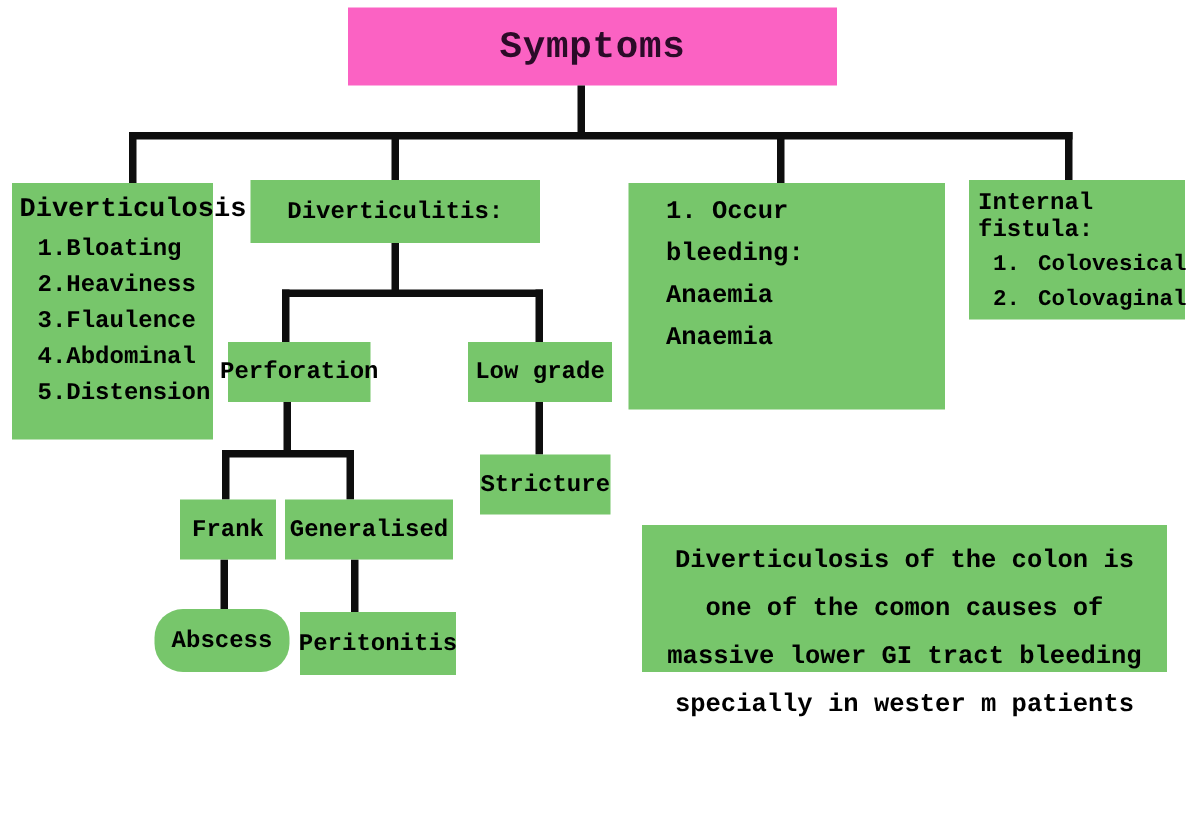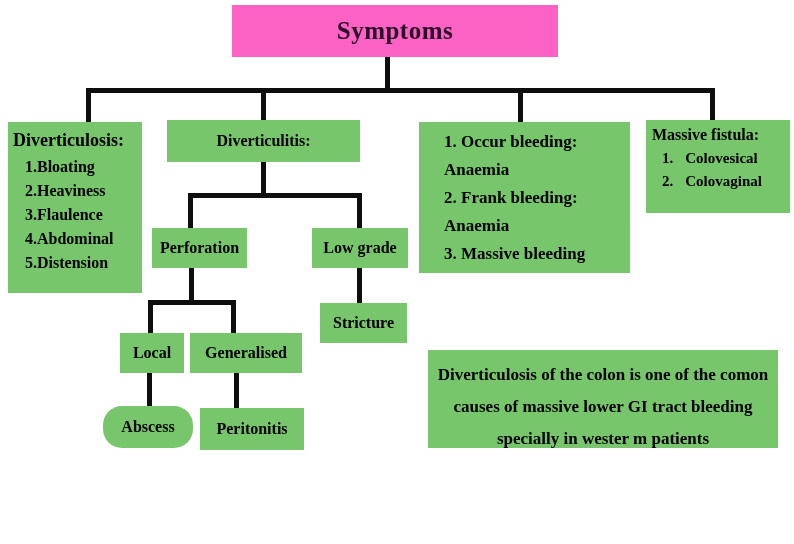--- a/index.html
+++ b/index.html
@@ -1,20 +1,20 @@
 <!DOCTYPE html>
 <html><head>
 <meta charset="utf-8">
 <style>
   html,body{margin:0;padding:0;background:#ffffff;}
   #stage{
     position:relative;
     width:794px;height:544px;
     background:#ffffff;
-    font-family:Liberation Serif, serif;
+    font-family:Liberation Mono, monospace;
     overflow:hidden;
   }
   .box{
     position:absolute;
     background:#77c66b;
     color:#000000;
     font-weight:bold;
     box-sizing:border-box;
   }
   .center-label{
@@ -120,42 +120,40 @@
   <div id="perforation-box" class="box center-label">
     <span>Perforation</span>
   </div>
   <div id="stricture-box" class="box center-label">
     <span>Stricture</span>
   </div>
   <div id="lowgrade-box" class="box center-label">
     <span>Low grade</span>
   </div>
   <div id="local-box" class="box center-label">
-    <span>Local</span>
+    <span>Frank</span>
   </div>
   <div id="generalised-box" class="box center-label">
     <span>Generalised</span>
   </div>
   <div id="abscess-box" class="box center-label">
     <span>Abscess</span>
   </div>
   <div id="peritonitis-box" class="box center-label">
     <span>Peritonitis</span>
   </div>
 
   <div id="bleeding-box" class="box">
     <div class="bleed-line">1. Occur bleeding:</div>
     <div class="bleed-line">Anaemia</div>
-    <div class="bleed-line">2. Frank bleeding:</div>
     <div class="bleed-line">Anaemia</div>
-    <div class="bleed-line">3. Massive bleeding</div>
   </div>
 
   <div id="fistula-box" class="box">
-    <div class="heading">Massive fistula:</div>
+    <div class="heading">Internal fistula:</div>
     <div class="num-list">
       <div class="num-row">
           <span class="num"><span>1.</span><span class="gap"></span></span>
           <span>Colovesical</span>
         </div>
       <div class="num-row">
           <span class="num"><span>2.</span><span class="gap"></span></span>
           <span>Colovaginal</span>
         </div>
     </div>

